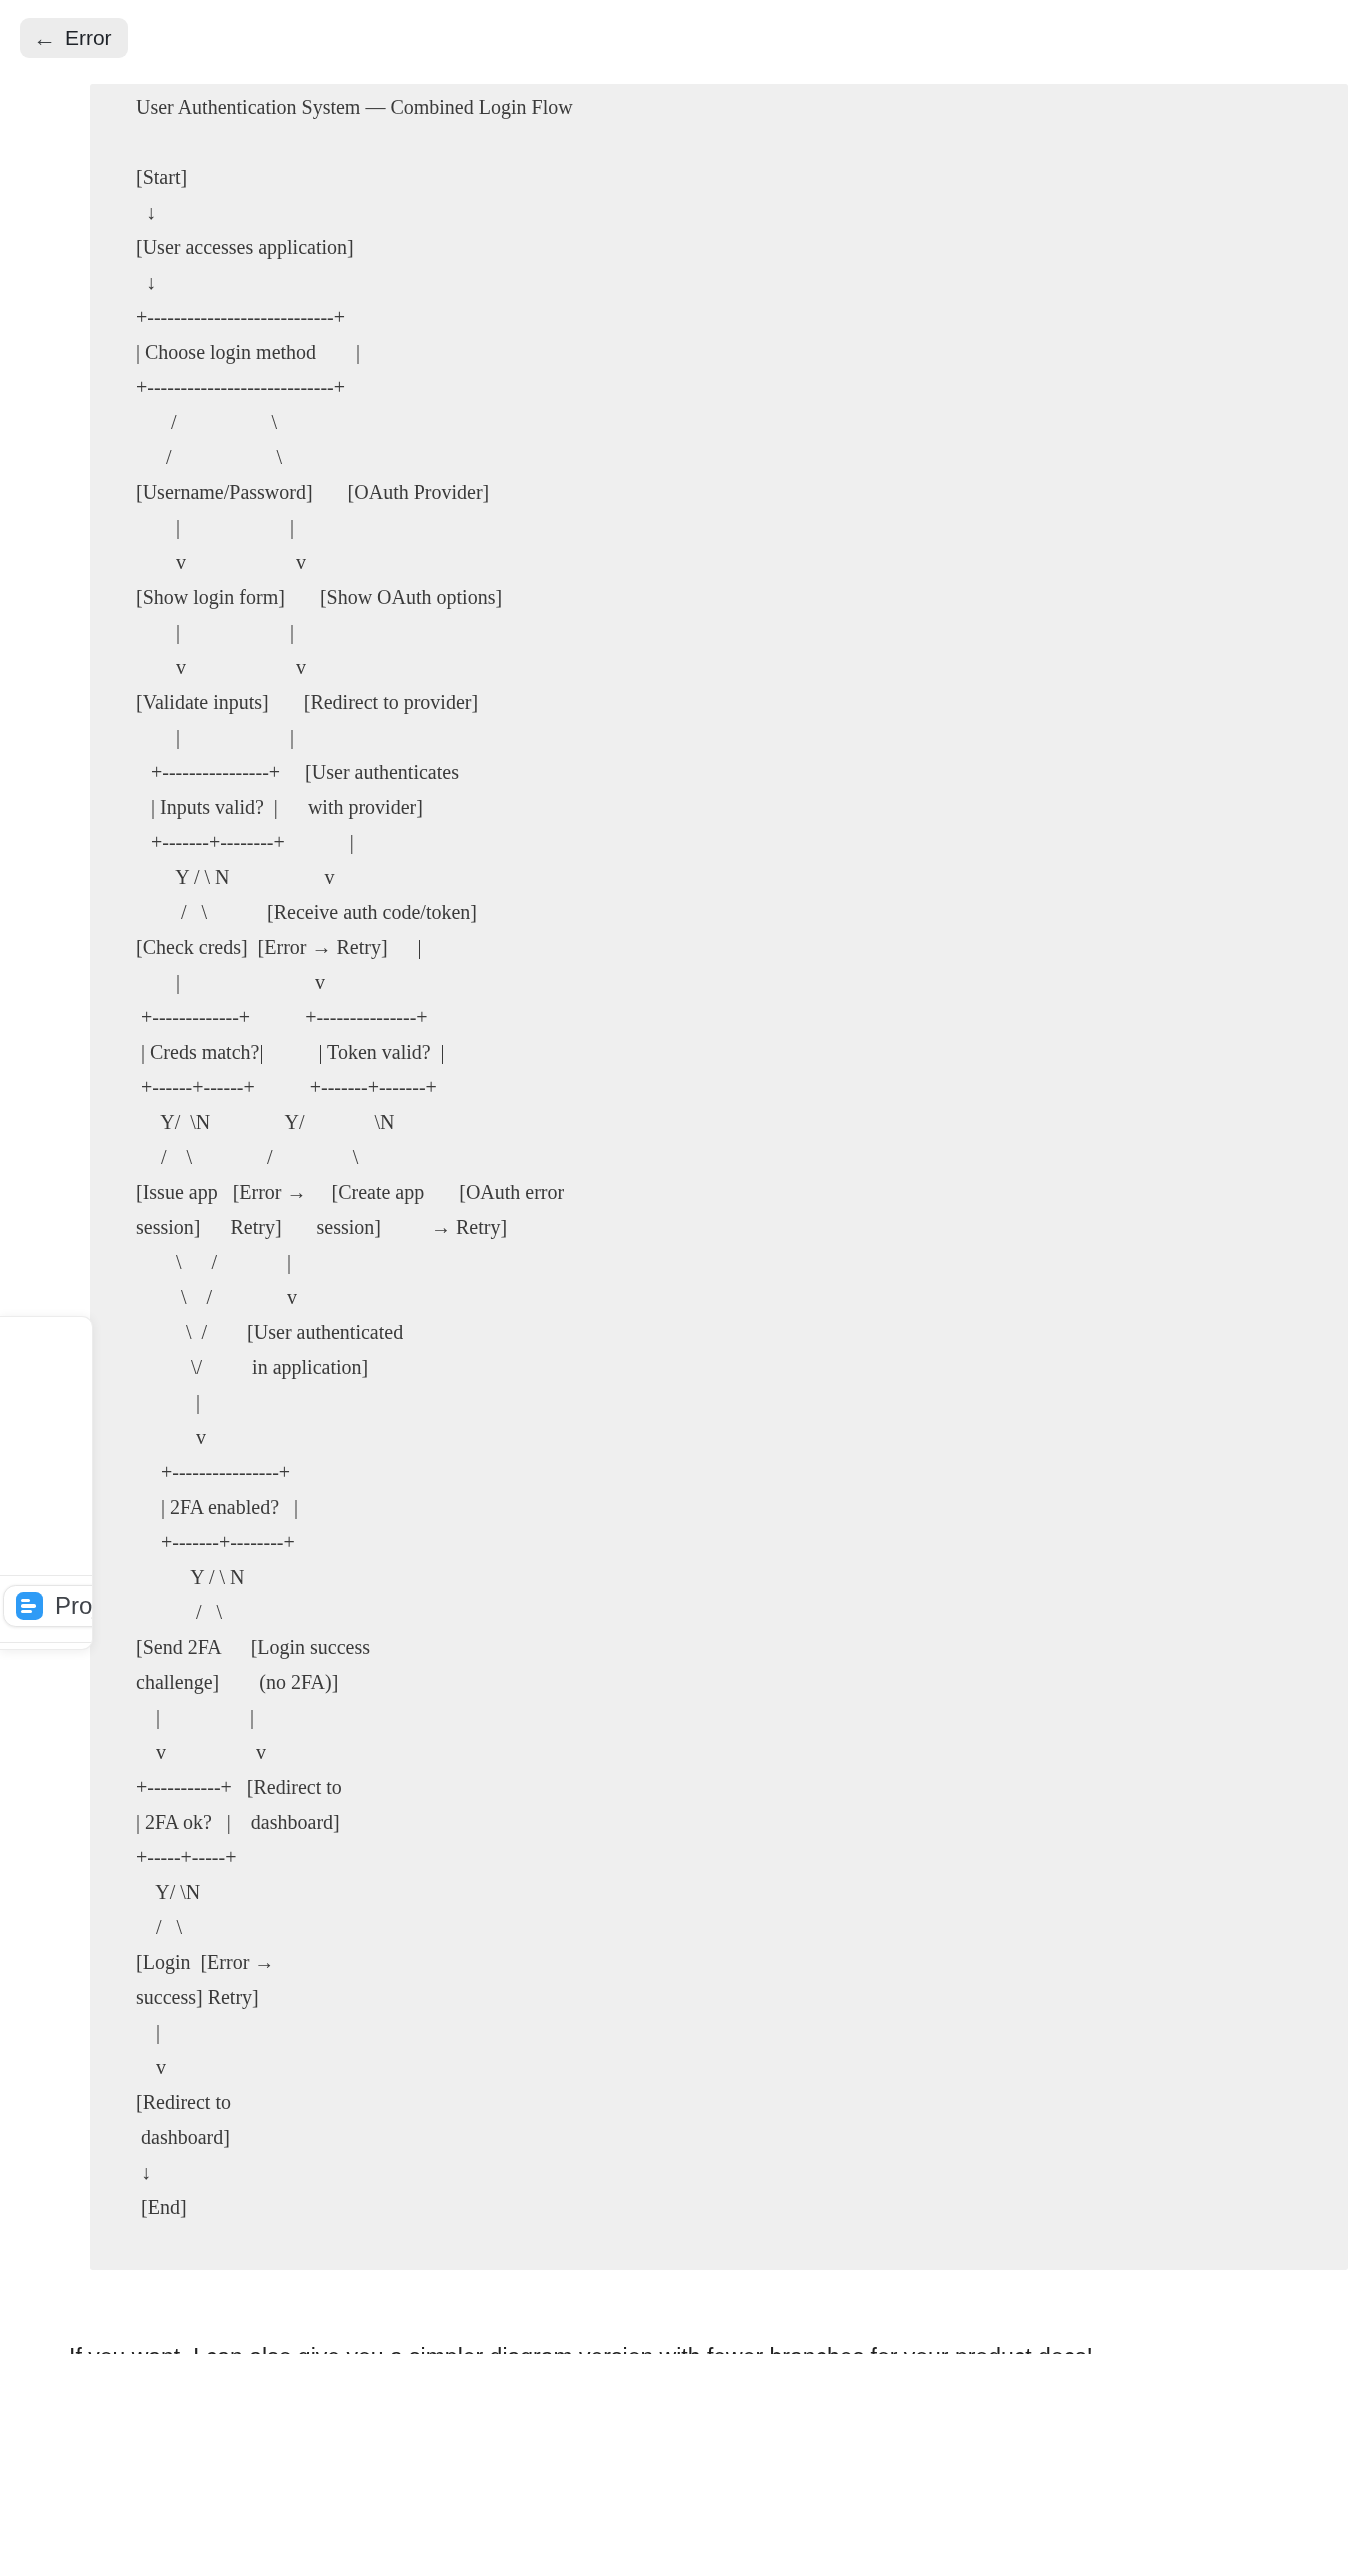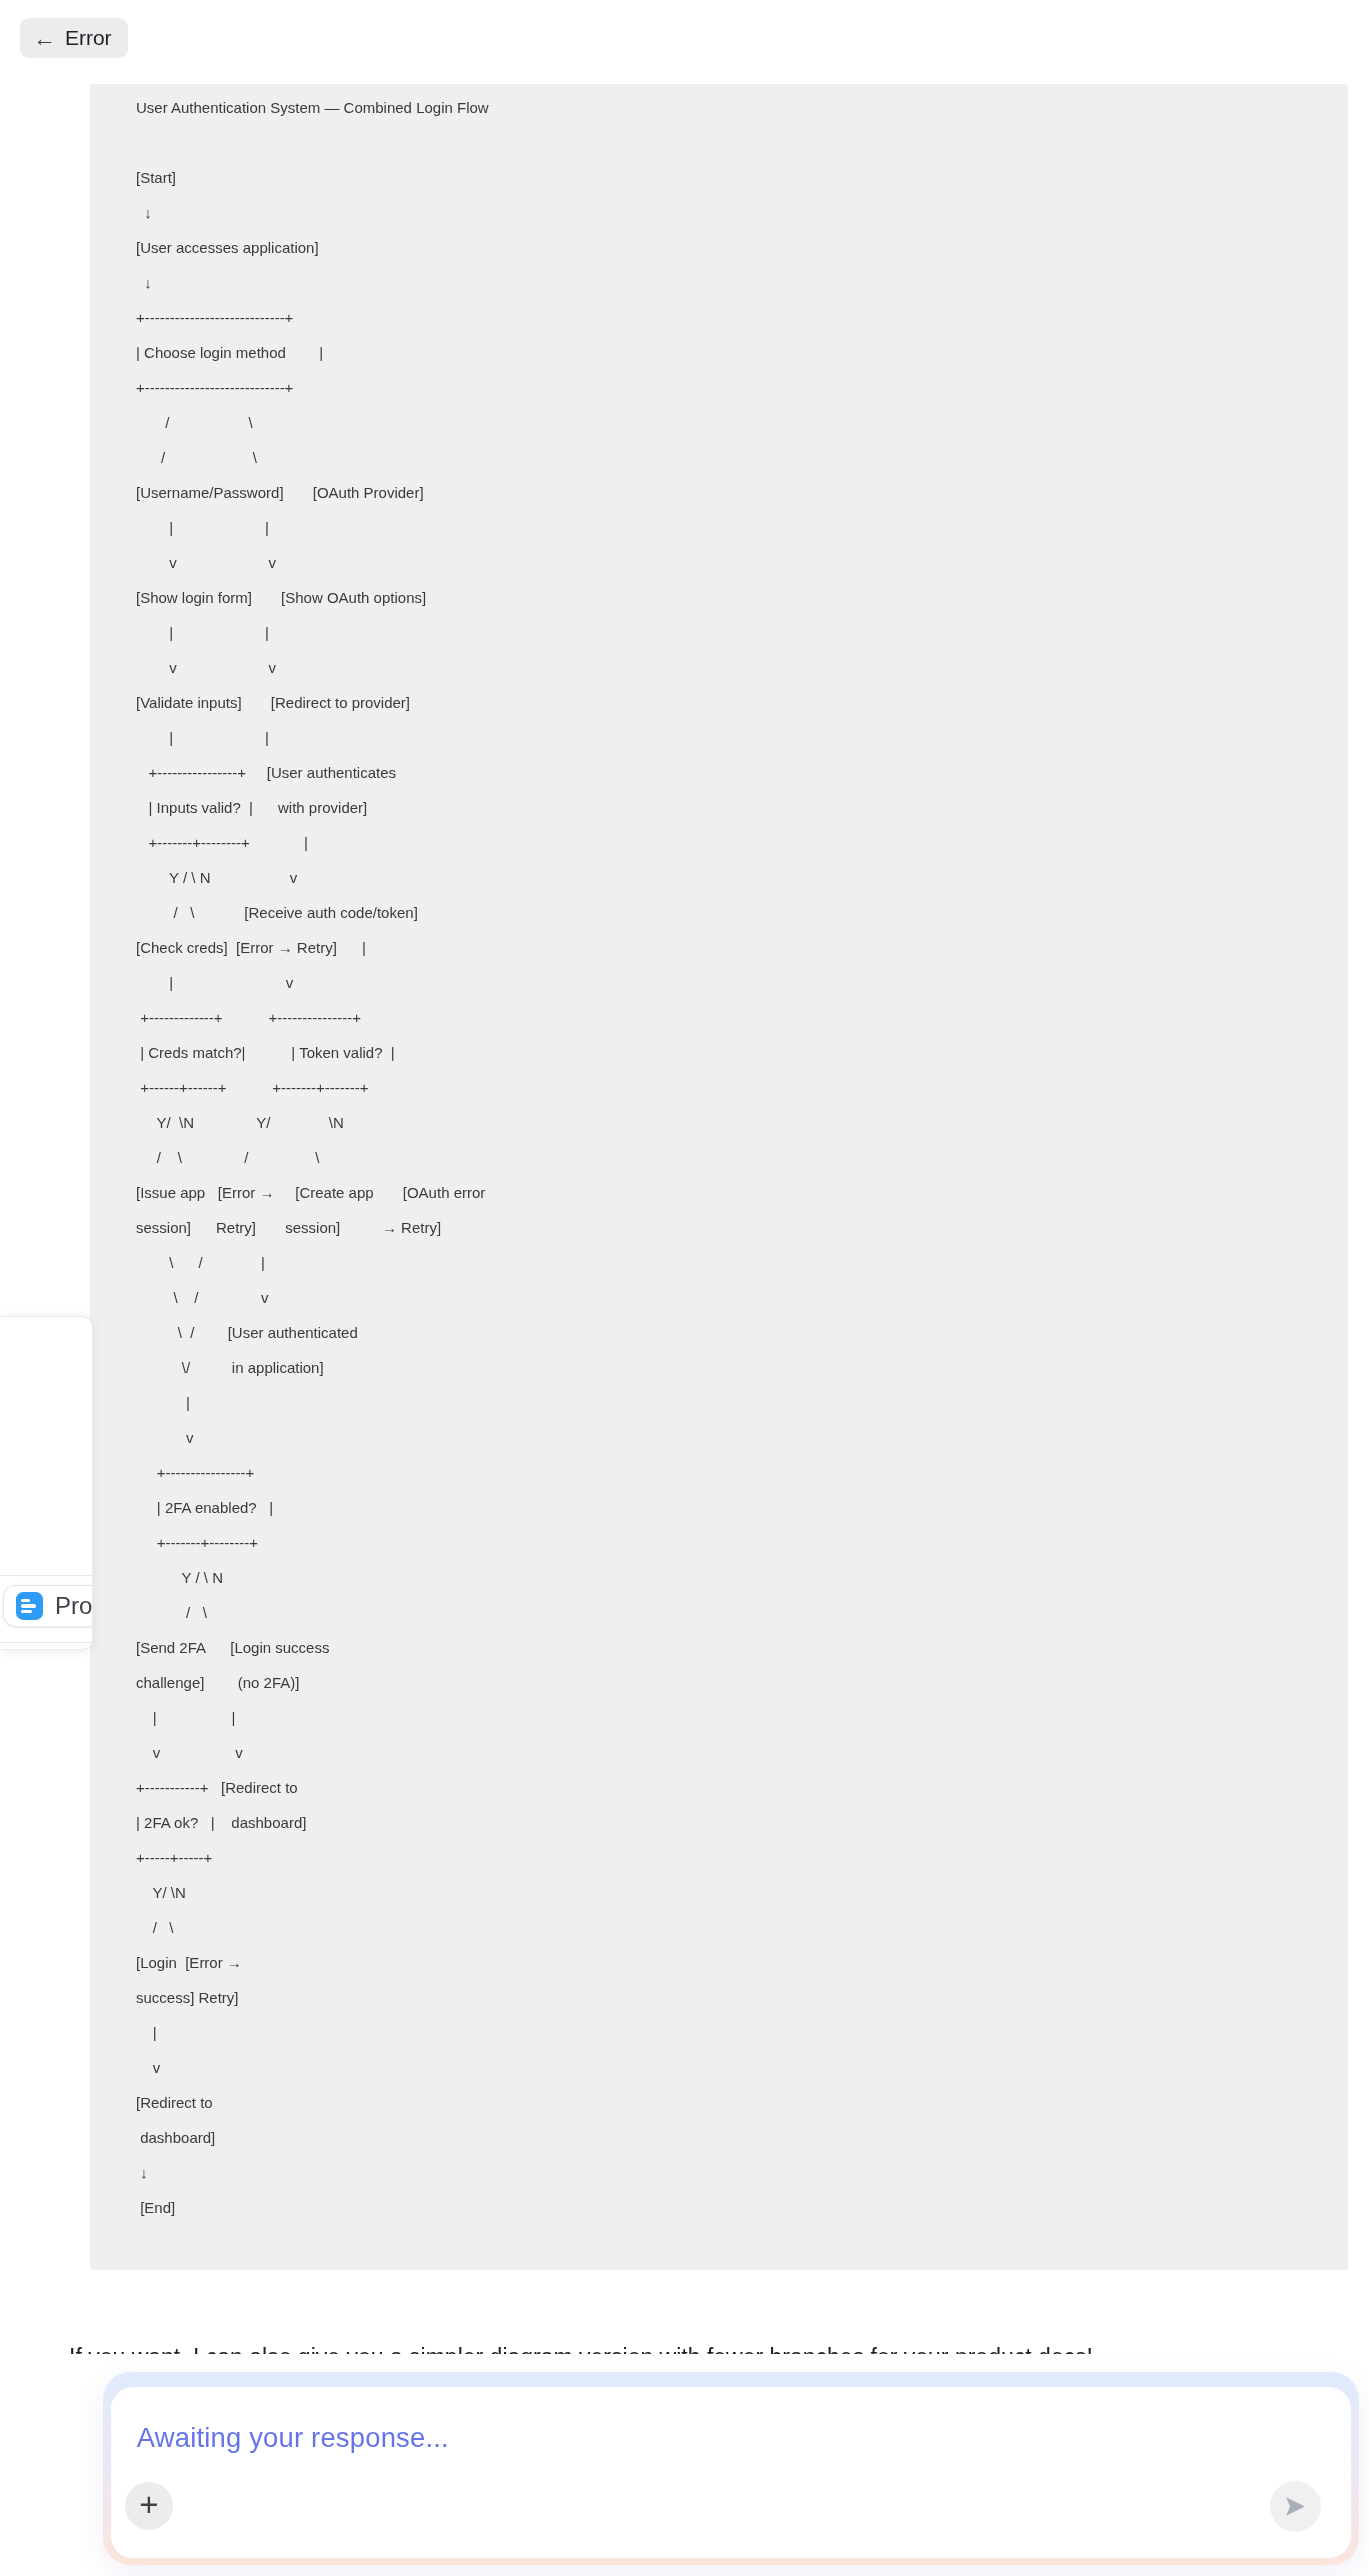--- a/index.html
+++ b/index.html
@@ -15,22 +15,22 @@
     color:#1f2329; font-size:21px; cursor:pointer; border:none;
   }
   .back-arrow { font-size:23px; color:#3c4043; line-height:1; }
 
   
   .code-block {
     position:absolute; left:90px; top:84px; width:1258px; height:2186px;
     background:#efefef; border-radius:2.7px; overflow:hidden;
   }
   .code-block pre {
-    font-family:Liberation Sans, sans-serif;
-    font-size:15px; line-height:35px;
+    font-family:Liberation Serif, serif;
+    font-size:20px; line-height:35px;
     color:#3a3a3a; padding:5.5px 0 0 46px;
     white-space:pre; font-variant-ligatures:none;
   }
 
   
   .side-panel {
     position:absolute; left:0px; top:1316px; width:93px; height:334px;
     background:#ffffff; border:0.9px solid #ececec; border-left:none;
     border-radius:0 11px 11px 0;
     box-shadow:0 1.8px 11px rgba(0,0,0,0.07);
@@ -176,28 +176,15 @@
       </span>
       <span class="chip-label">Proje</span>
     </div>
     <div class="panel-divider d2"></div>
   </div>
 
   <div class="clipped-message">
     <div class="msg-text">If you want, I can also give you a simpler diagram version with fewer branches for your product docs!</div>
   </div>
 
-  <div class="composer-wrap">
-    <div class="composer-inner" role="textbox">
-      <div class="composer-placeholder">Awaiting your response...</div>
-      <button class="attach-btn">
-        <span class="plus-glyph">+</span>
-      </button>
-      <button class="send-btn">
-        <svg width="25" height="25" viewBox="0 0 24 24">
-          <path d="M3 3.2 L21 12 L3 20.8 L6.8 12 Z" fill="#a9aeb8"></path>
-        </svg>
-      </button>
-    </div>
-  </div>
 
 </div>
 
 
 </body></html>

